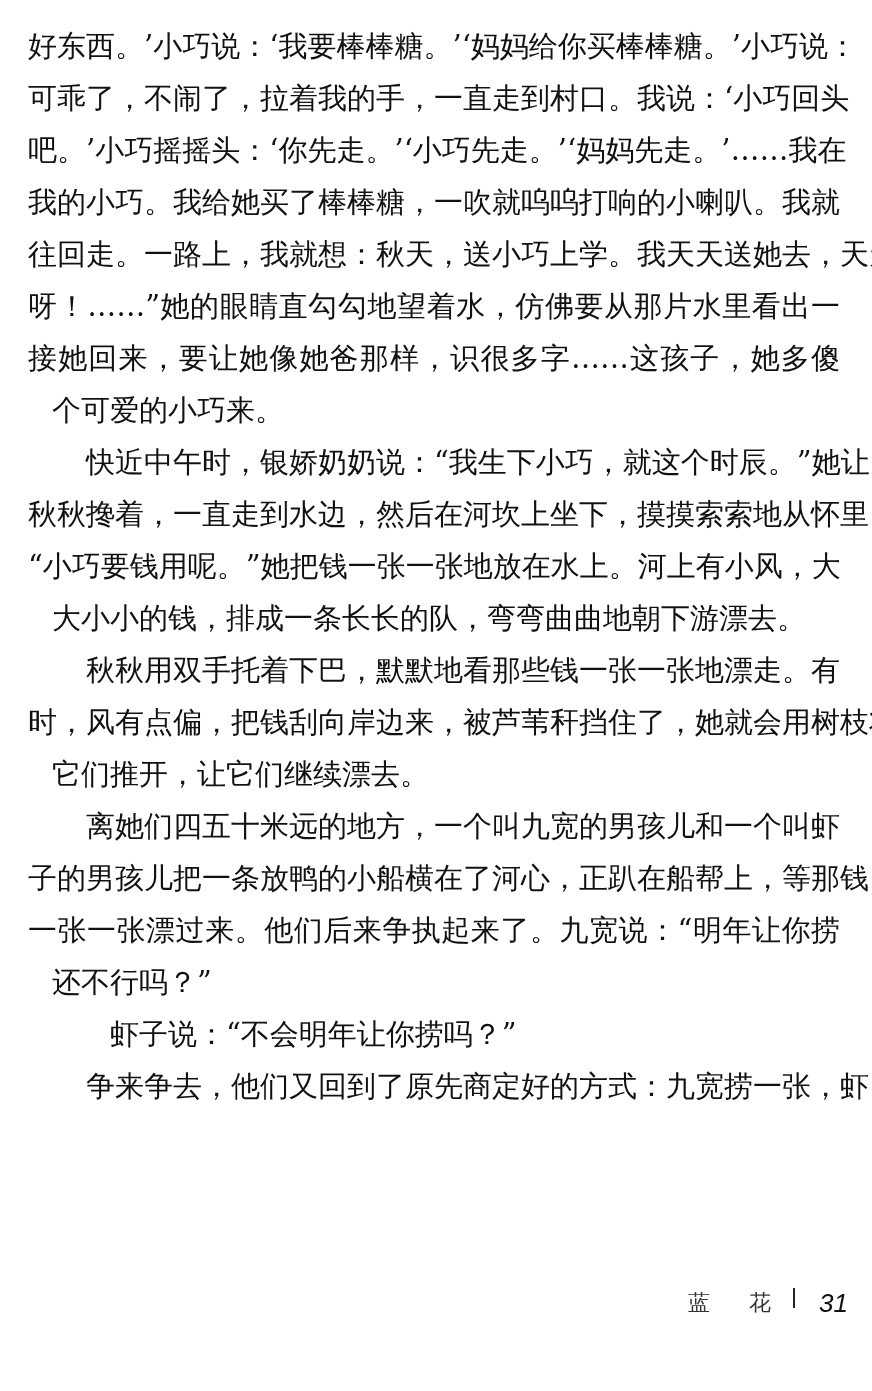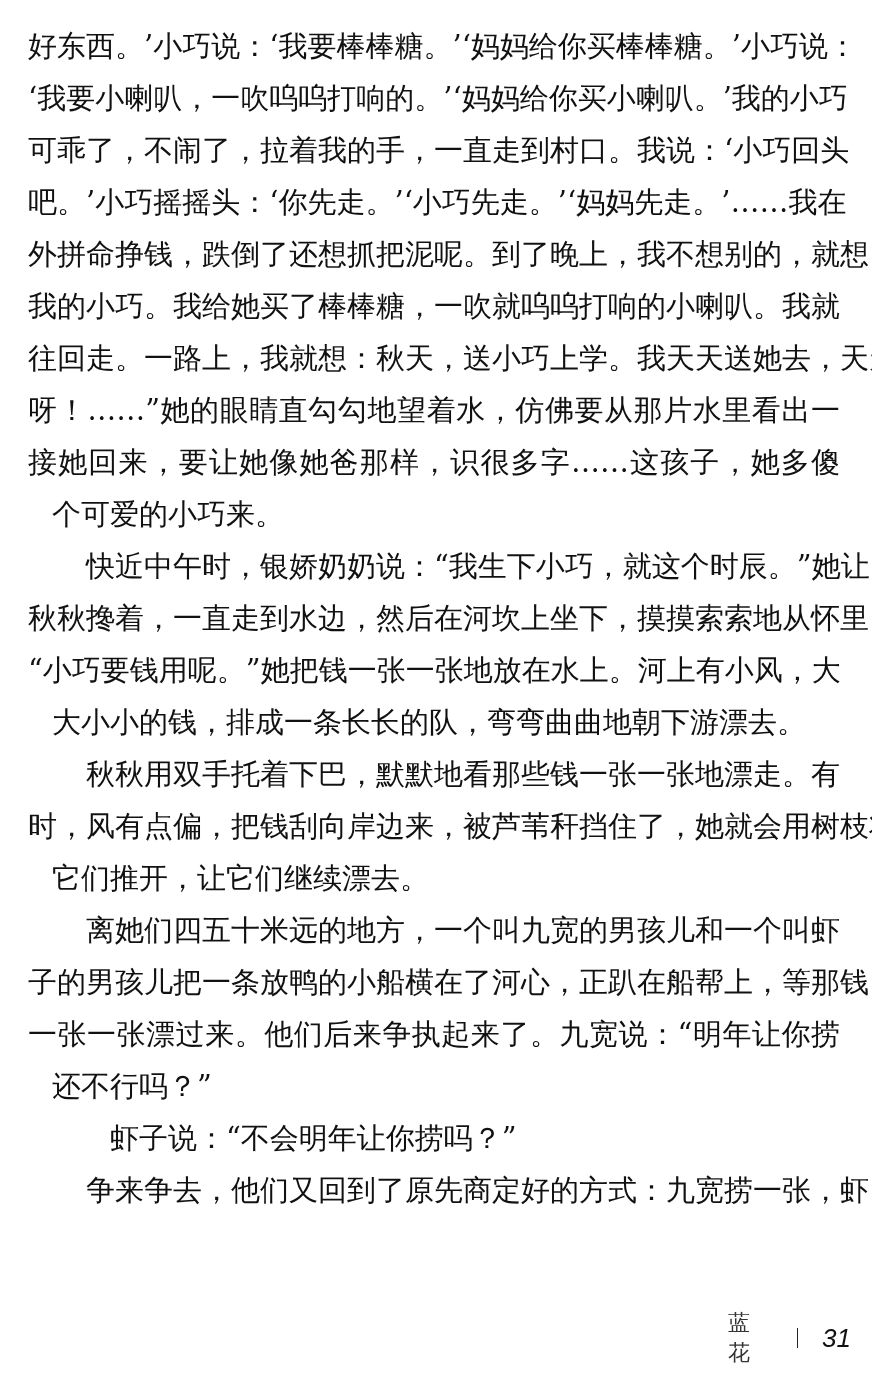--- a/index.html
+++ b/index.html
@@ -39,27 +39,26 @@
     }
     .line.last {
       text-align-last: left;
       margin-left: 24px;
     }
     .line.indent {
       padding-left: 58px;
     }
     .footer {
       position: absolute;
-      top: 1320px;
+      top: 1288px;
       left: 688px;
       height: 36px;
       display: flex;
-      align-items: center;
+      align-items: flex-start;
       color: #333333;
-      margin-left: 40px;
     }
     .footer .title {
       font-size: 22px;
       letter-spacing: 16px;
       color: #333333;
     }
     .footer .sep {
       display: inline-block;
       width: 2px;
       height: 20px;
@@ -72,24 +71,22 @@
       font-size: 26px;
       color: #111111;
     }
   </style>
 </head>
 <body>
 
 <div class="page">
   <div class="body-text">
     <div class="line">好东西。’小巧说：‘我要棒棒糖。’‘妈妈给你买棒棒糖。’小巧说：</div>
-    <div class="line">‘我要小喇叭，一吹呜呜打响的。’‘妈妈给你买小喇叭。’我的小巧</div>
     <div class="line">可乖了，不闹了，拉着我的手，一直走到村口。我说：‘小巧回头</div>
     <div class="line">吧。’小巧摇摇头：‘你先走。’‘小巧先走。’‘妈妈先走。’……我在</div>
-    <div class="line">外拼命挣钱，跌倒了还想抓把泥呢。到了晚上，我不想别的，就想</div>
     <div class="line">我的小巧。我给她买了棒棒糖，一吹就呜呜打响的小喇叭。我就</div>
     <div class="line">往回走。一路上，我就想：秋天，送小巧上学。我天天送她去，天天</div>
     <div class="line">呀！……”她的眼睛直勾勾地望着水，仿佛要从那片水里看出一</div>
     <div class="line">接她回来，要让她像她爸那样，识很多字……这孩子，她多傻</div>
     <div class="line last">个可爱的小巧来。</div>
     <div class="line indent">快近中午时，银娇奶奶说：“我生下小巧，就这个时辰。”她让</div>
     <div class="line">秋秋搀着，一直走到水边，然后在河坎上坐下，摸摸索索地从怀里</div>
     <div class="line">“小巧要钱用呢。”她把钱一张一张地放在水上。河上有小风，大</div>
     <div class="line last">大小小的钱，排成一条长长的队，弯弯曲曲地朝下游漂去。</div>
     <div class="line indent">秋秋用双手托着下巴，默默地看那些钱一张一张地漂走。有</div>

